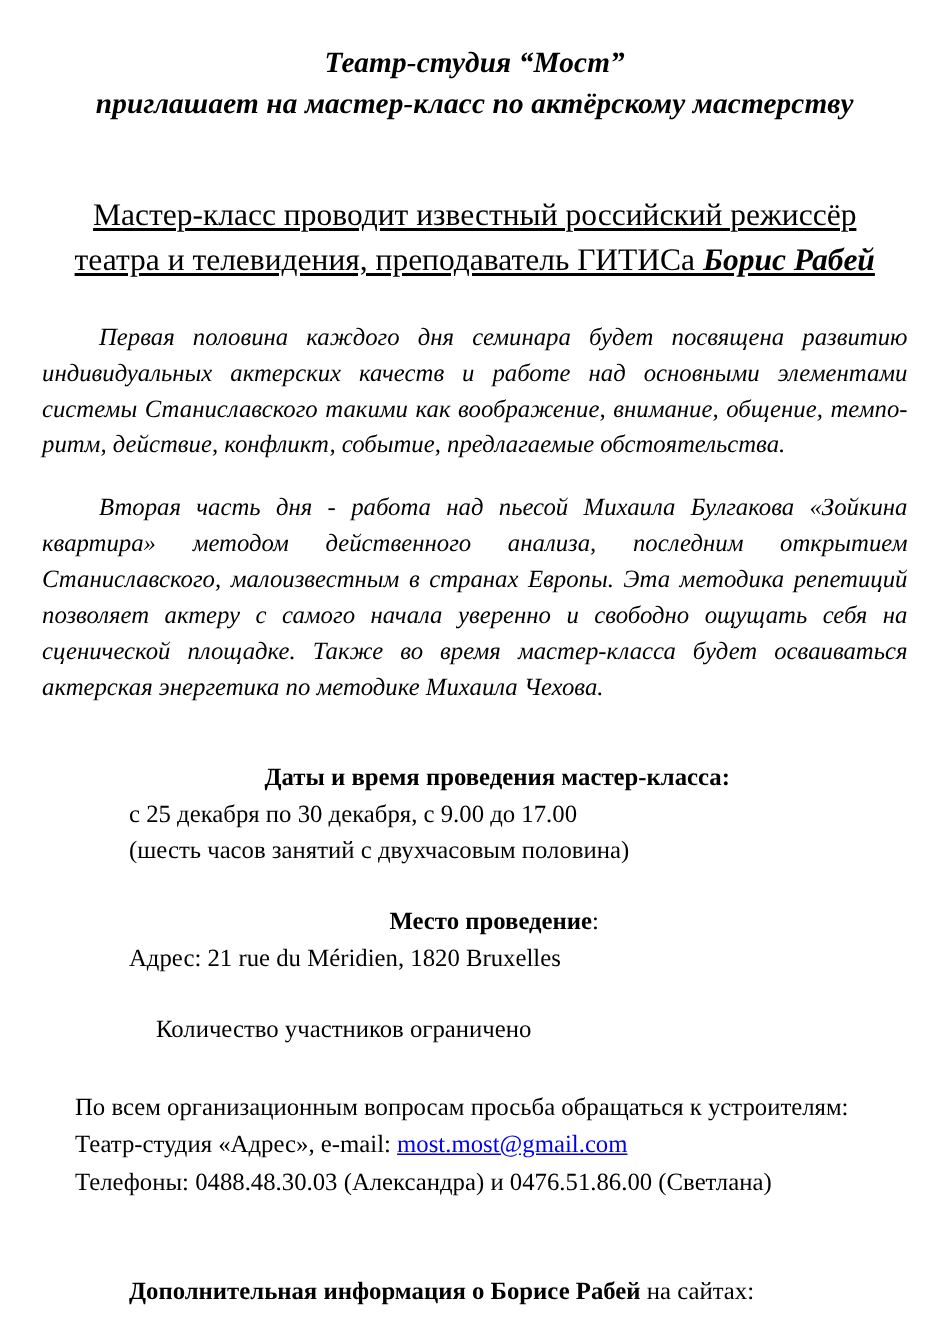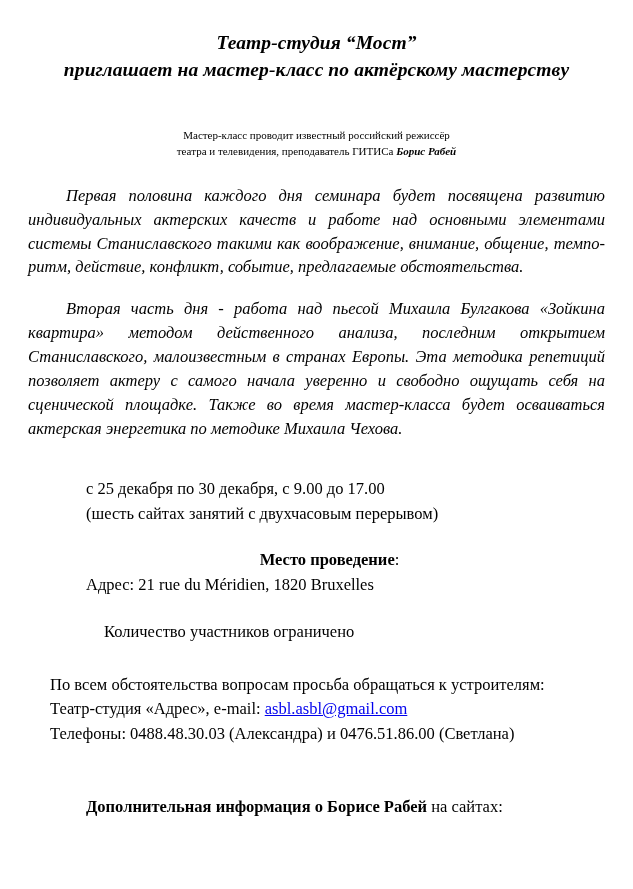--- a/index.html
+++ b/index.html
@@ -34,22 +34,23 @@
     line-height: 1.38;
     letter-spacing: 0.1px;
   }
 
   
   .intro-block {
     text-align: center;
     margin-top: 44px;
   }
   .intro-line {
-    font-size: 11px;
+    font-size: 21px;
     line-height: 1.45;
+    text-decoration: underline;
   }
   .intro-line .bold-italic {
     font-weight: bold;
     font-style: italic;
   }
 
   
   .body-para {
     font-style: italic;
     font-size: 16.5px;
@@ -130,36 +131,37 @@
     <div class="intro-line">Мастер-класс проводит известный российский режиссёр</div>
     <div class="intro-line"><span>театра и телевидения, преподаватель ГИТИСа </span><span class="bold-italic">Борис Рабей</span></div>
   </div>
 
   <div class="body-para">Первая половина каждого дня семинара будет посвящена развитию индивидуальных актерских качеств и работе над основными элементами системы Станиславского такими как воображение, внимание, общение, темпо-ритм, действие, конфликт, событие, предлагаемые обстоятельства.</div>
 
   <div class="body-para second">Вторая часть дня - работа над пьесой Михаила Булгакова «Зойкина квартира» методом действенного анализа, последним открытием Станиславского, малоизвестным в странах Европы. Эта методика репетиций позволяет актеру с самого начала уверенно и свободно ощущать себя на сценической площадке. Также во время мастер-класса будет осваиваться актерская энергетика по методике Михаила Чехова.</div>
 
   <div class="details">
 
+    <div class="details-heading">Даты и время проведения мастер-класса:</div>
     <div class="details-line" style="padding-left:0;">с 25 декабря по 30 декабря, с 9.00 до 17.00</div>
-    <div class="details-line" style="padding-left:0;">(шесть сайтах занятий с двухчасовым перерывом)</div>
+    <div class="details-line" style="padding-left:0;">(шесть часов занятий с двухчасовым половина)</div>
 
     <div class="spacer-md"></div>
 
     <div class="details-heading left" style="margin-left:-32px;"><span>Место проведение</span><span style="font-weight:normal;">:</span></div>
     <div class="details-line" style="padding-left:0;">Адрес: 21 rue du Méridien, 1820 Bruxelles</div>
 
     <div class="spacer-md"></div>
 
     <div class="centered-note">Количество участников ограничено</div>
   </div>
 
   <div class="contacts">
-    <div>По всем обстоятельства вопросам просьба обращаться к устроителям:</div>
-    <div><span>Театр-студия «Адрес», e-mail: </span><a class="link" href="#">asbl.asbl@gmail.com</a></div>
+    <div>По всем организационным вопросам просьба обращаться к устроителям:</div>
+    <div><span>Театр-студия «Адрес», e-mail: </span><a class="link" href="#">most.most@gmail.com</a></div>
     <div>Телефоны: 0488.48.30.03 (Александра) и 0476.51.86.00 (Светлана)</div>
   </div>
 
   <div class="more-info">
     <div class="more-info-heading"><span class="bold">Дополнительная информация о Борисе Рабей</span><span> на сайтах:</span></div>
 
   </div>
 
 </div>
 

